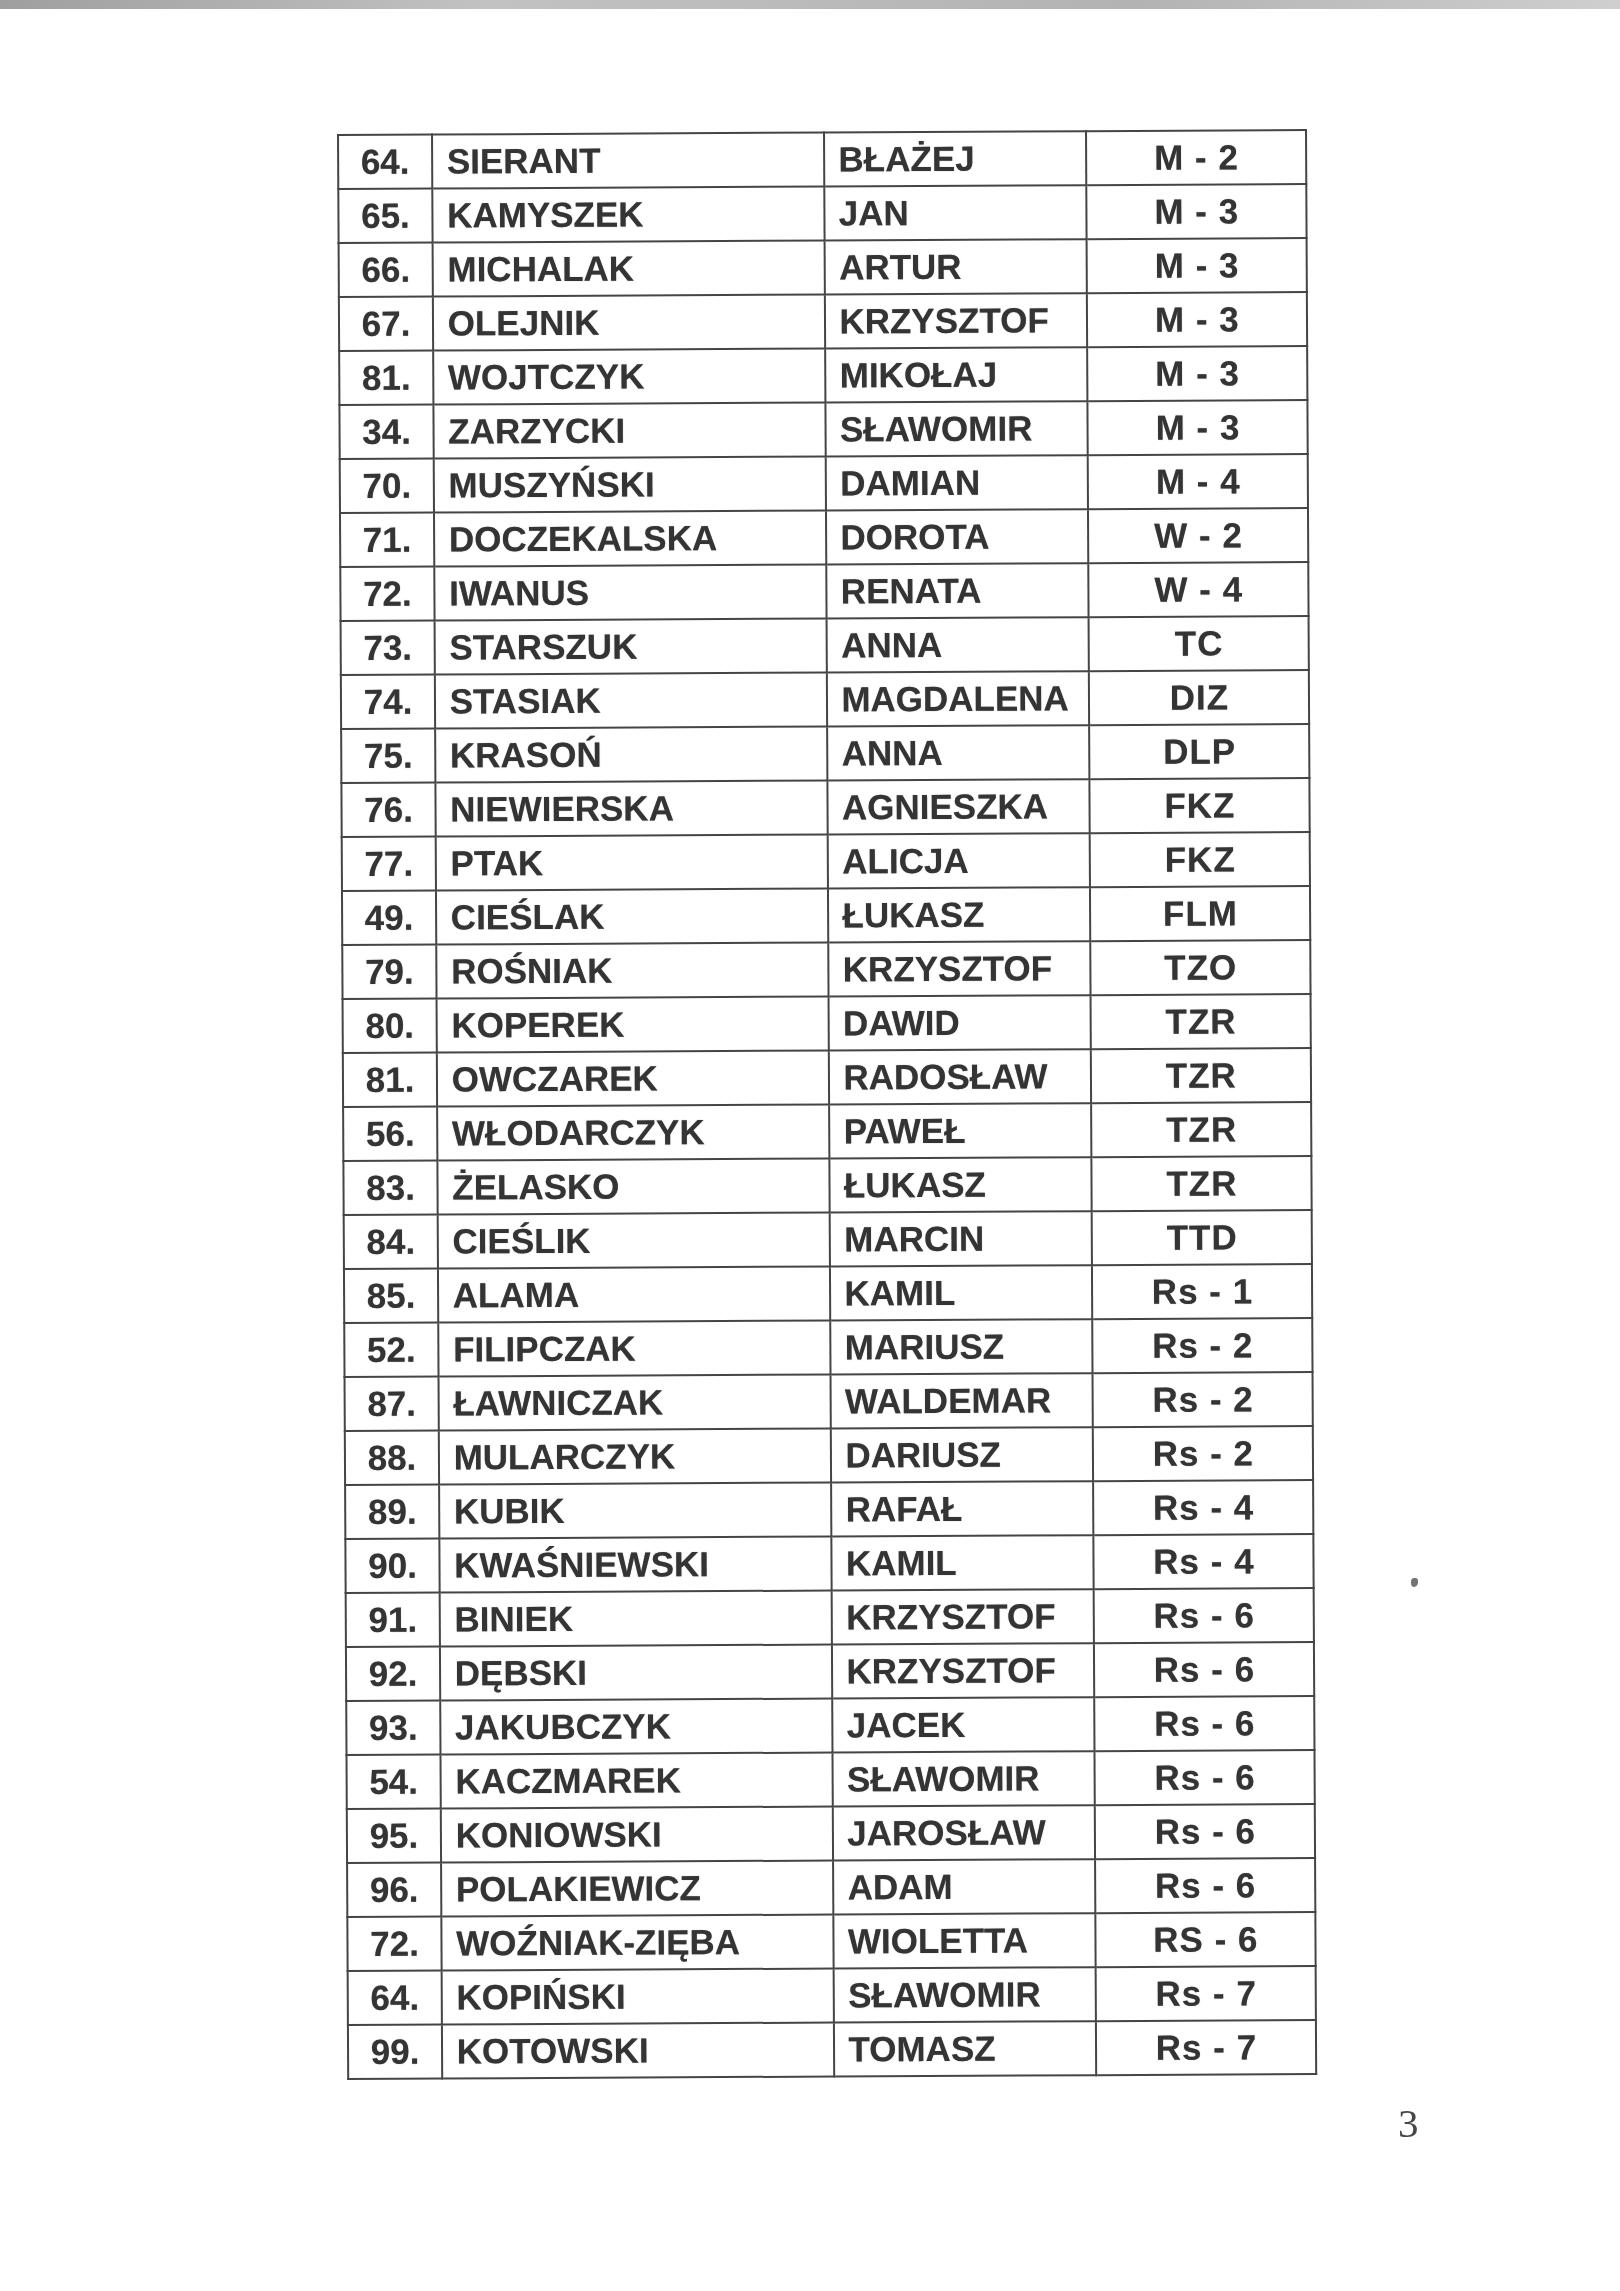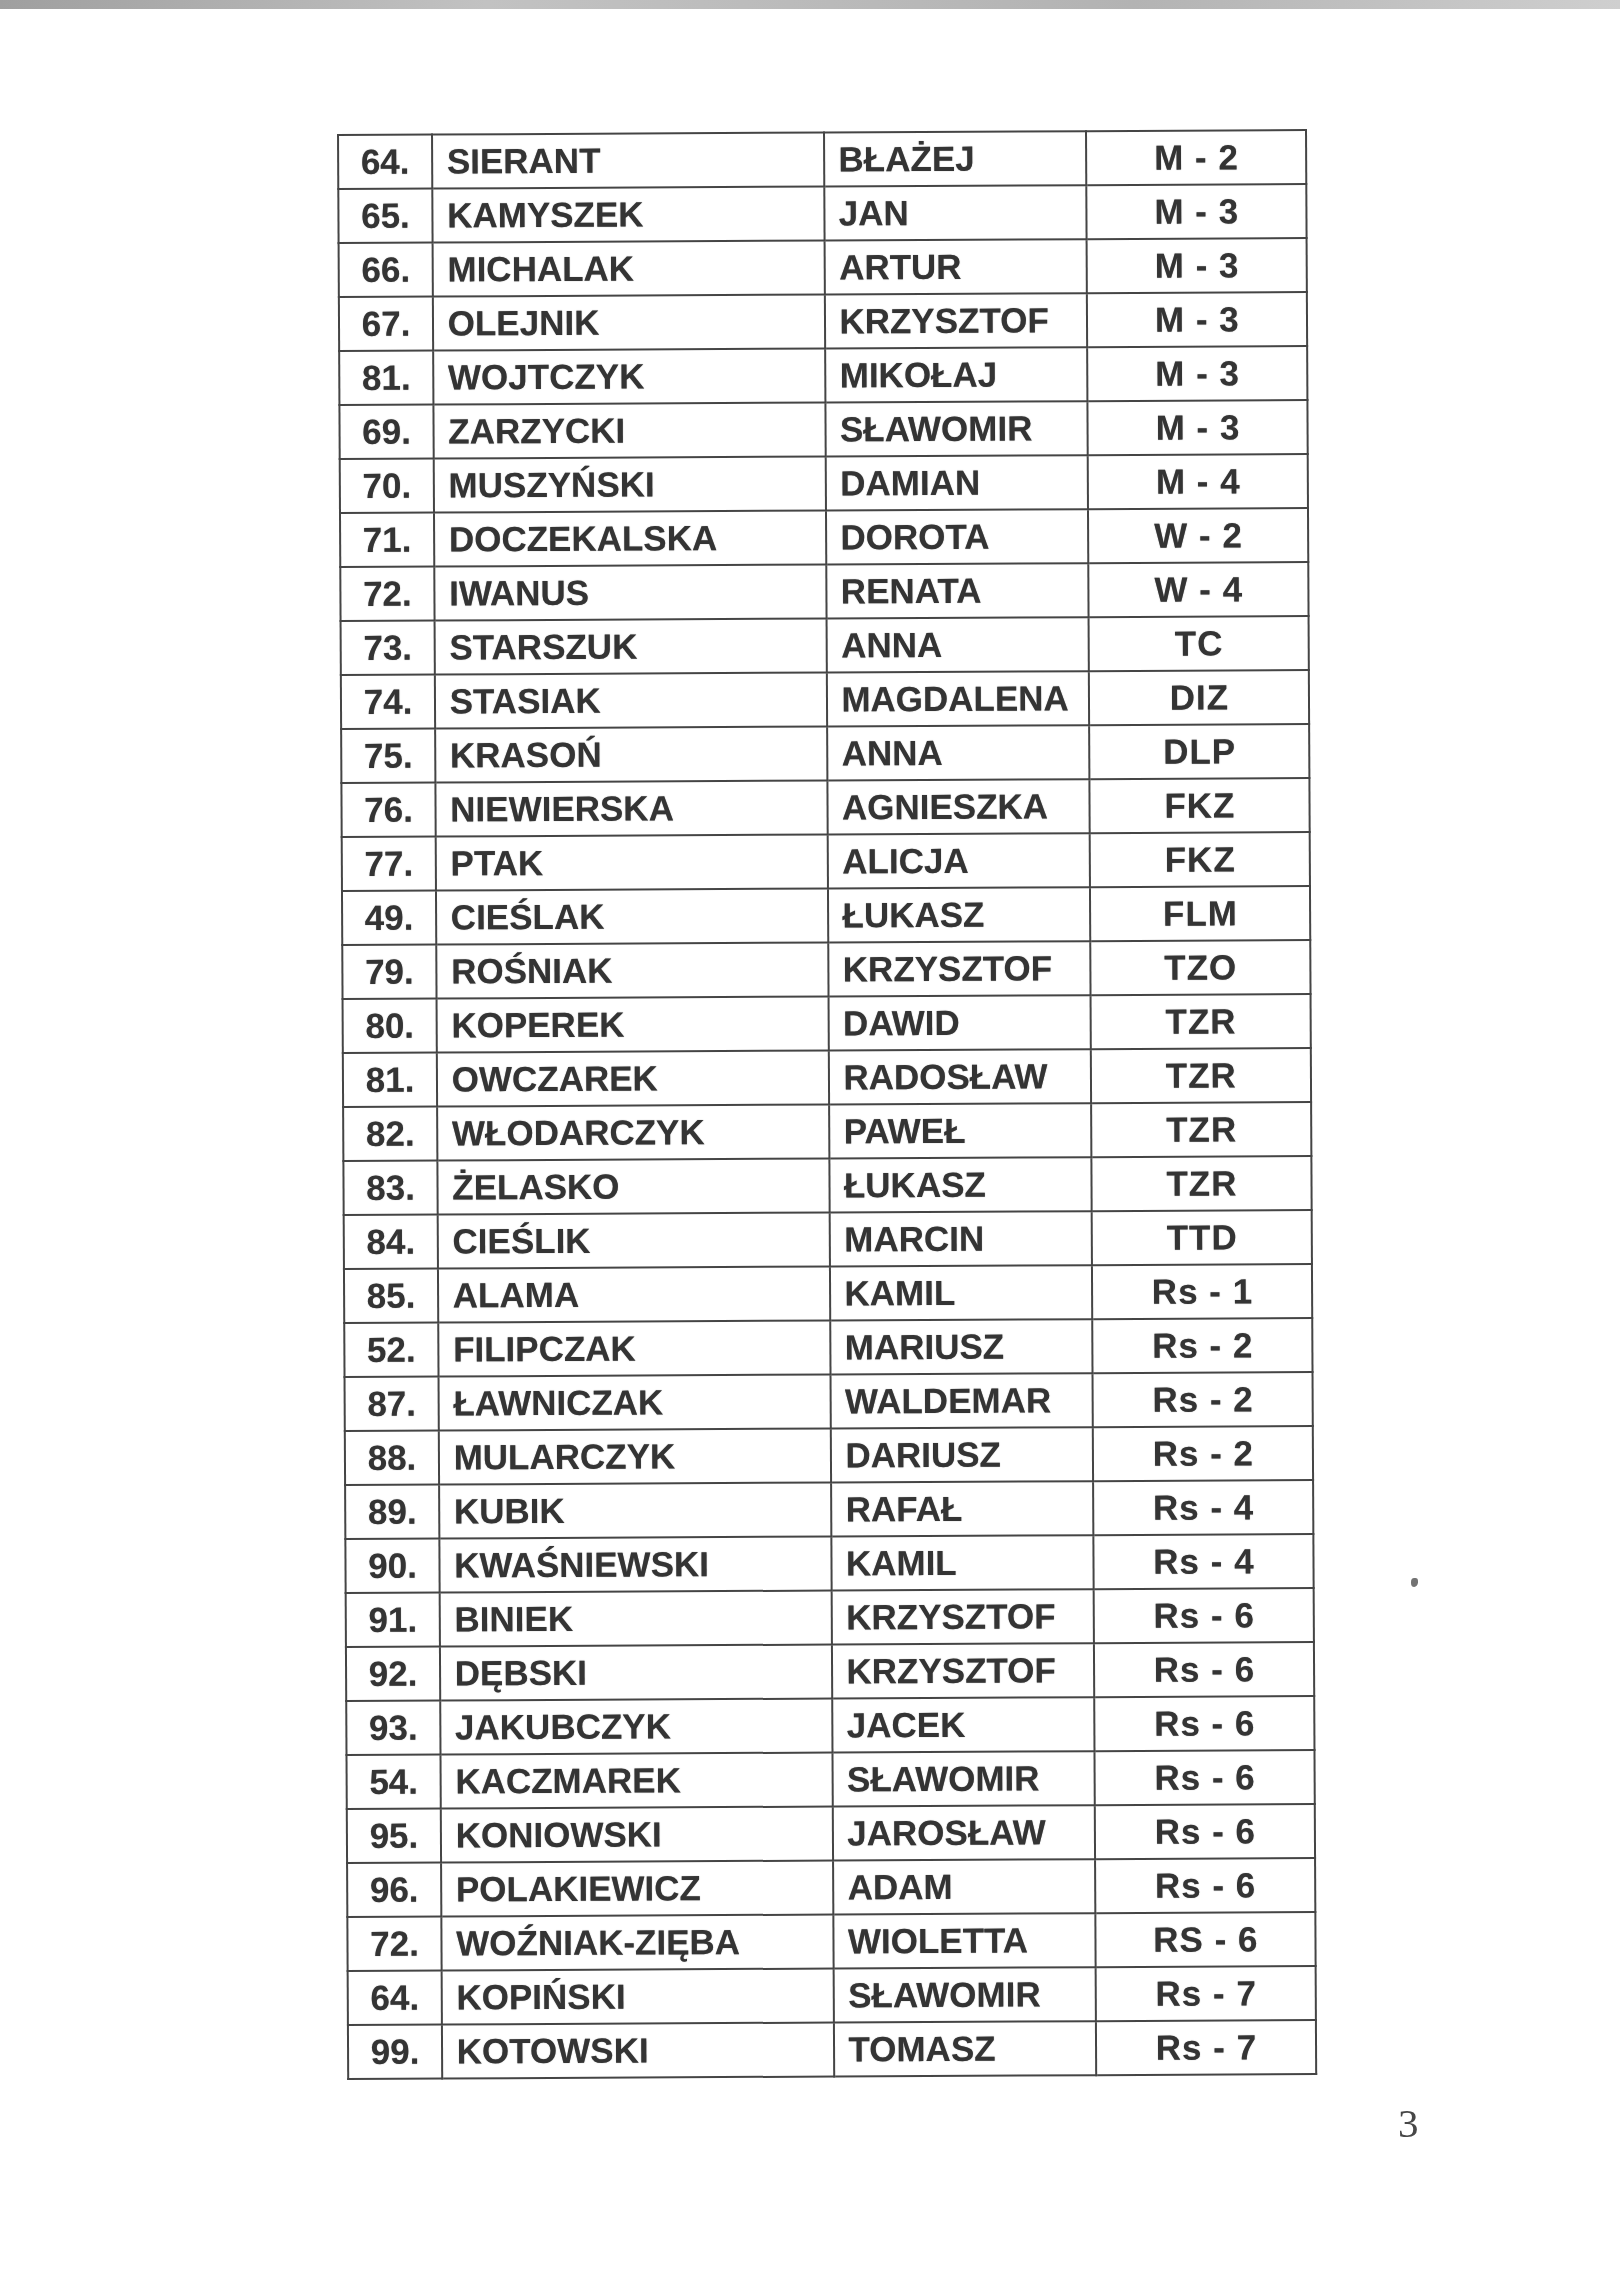--- a/index.html
+++ b/index.html
@@ -112,21 +112,21 @@
         <td class="c-first">KRZYSZTOF</td>
         <td class="c-code">M - 3</td>
       </tr>
         <tr>
         <td class="c-no">81.</td>
         <td class="c-sur">WOJTCZYK</td>
         <td class="c-first">MIKOŁAJ</td>
         <td class="c-code">M - 3</td>
       </tr>
         <tr>
-        <td class="c-no">69.</td>
+        <td class="c-no">34.</td>
         <td class="c-sur">ZARZYCKI</td>
         <td class="c-first">SŁAWOMIR</td>
         <td class="c-code">M - 3</td>
       </tr>
         <tr>
         <td class="c-no">70.</td>
         <td class="c-sur">MUSZYŃSKI</td>
         <td class="c-first">DAMIAN</td>
         <td class="c-code">M - 4</td>
       </tr>
@@ -190,21 +190,21 @@
         <td class="c-first">DAWID</td>
         <td class="c-code">TZR</td>
       </tr>
         <tr>
         <td class="c-no">81.</td>
         <td class="c-sur">OWCZAREK</td>
         <td class="c-first">RADOSŁAW</td>
         <td class="c-code">TZR</td>
       </tr>
         <tr>
-        <td class="c-no">82.</td>
+        <td class="c-no">56.</td>
         <td class="c-sur">WŁODARCZYK</td>
         <td class="c-first">PAWEŁ</td>
         <td class="c-code">TZR</td>
       </tr>
         <tr>
         <td class="c-no">83.</td>
         <td class="c-sur">ŻELASKO</td>
         <td class="c-first">ŁUKASZ</td>
         <td class="c-code">TZR</td>
       </tr>

